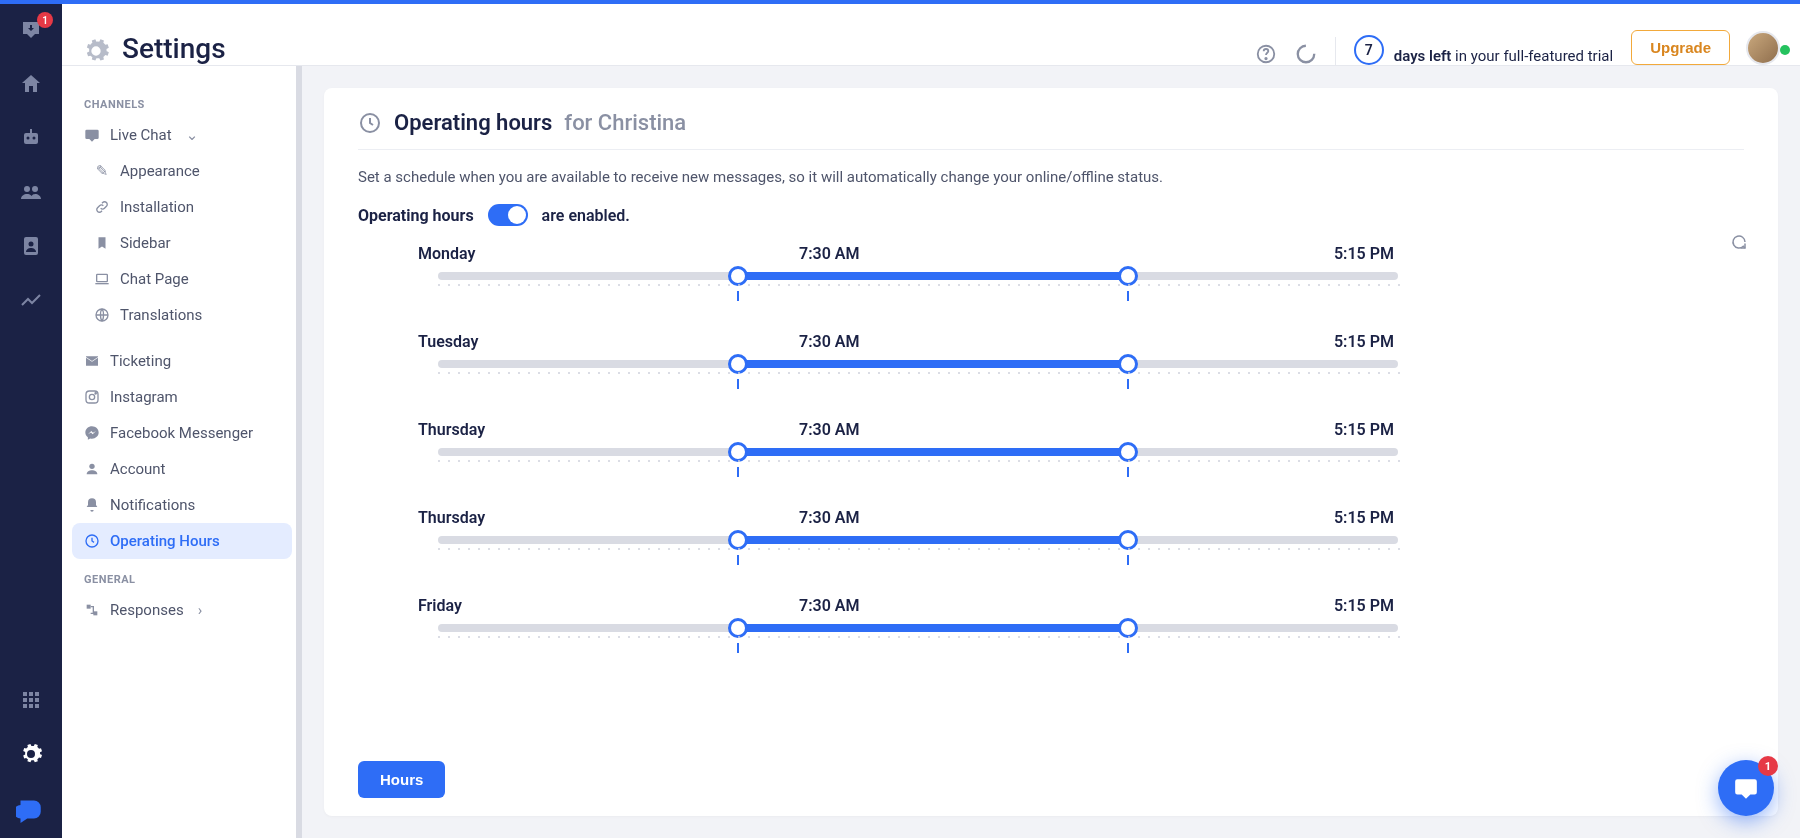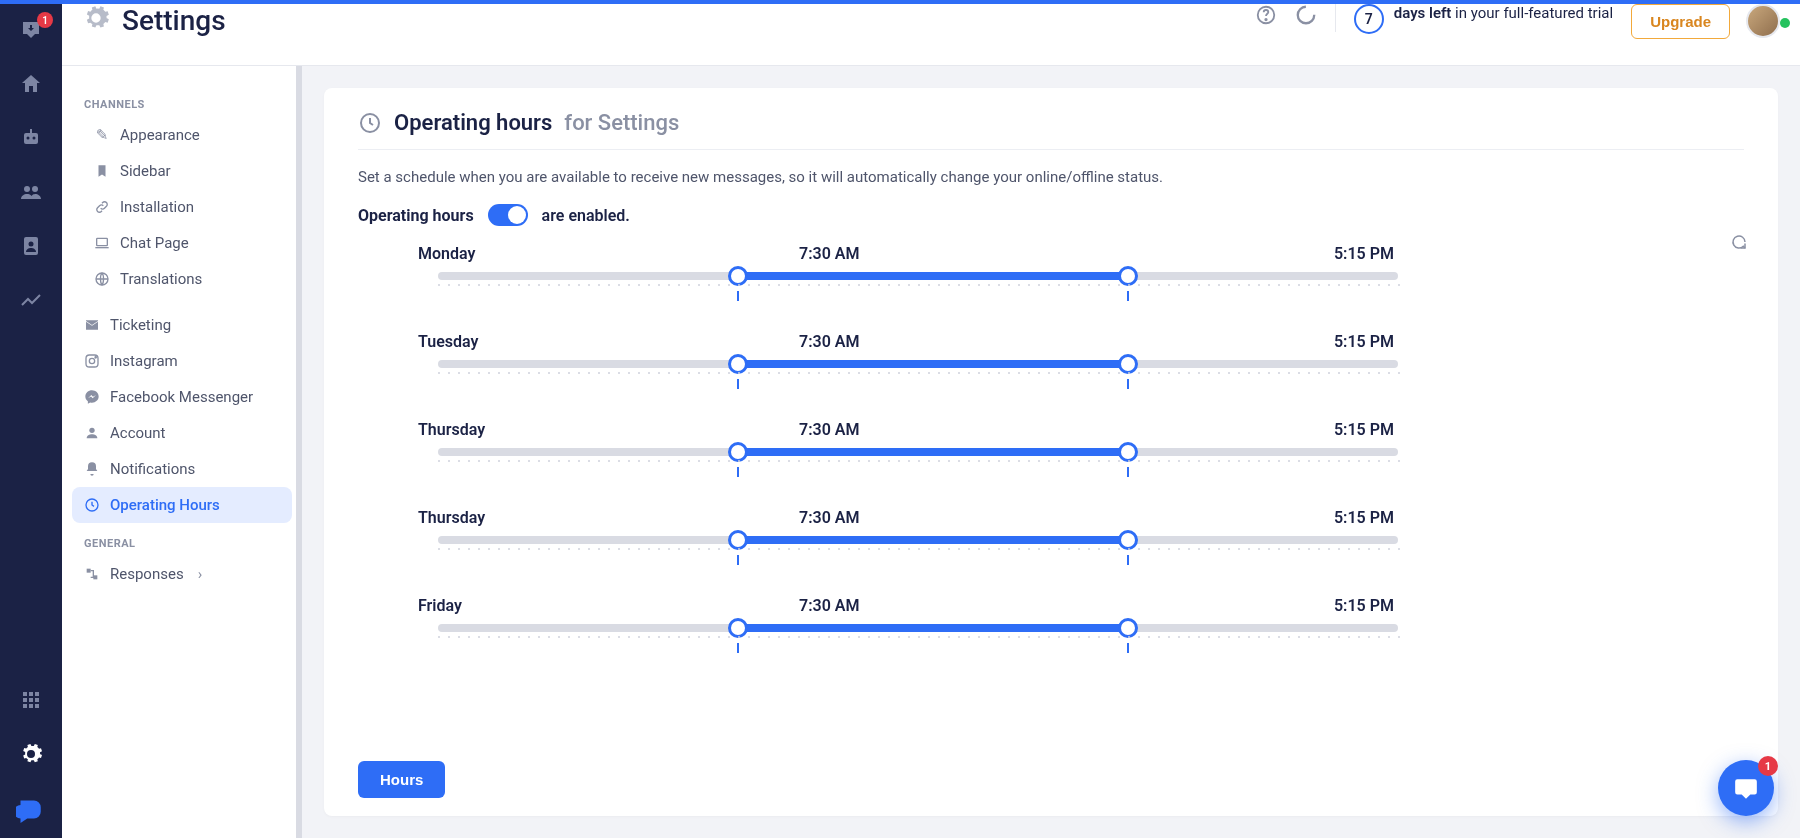--- a/index.html
+++ b/index.html
@@ -24,21 +24,21 @@
     background: #e63946; color: #fff; border-radius: 8px; font-size: 10px;
     display: flex; align-items: center; justify-content: center; font-weight: 600;
   }
   .rail-logo { width: 30px; height: 30px; margin-bottom: 12px; }
 
   
   .main-col { flex: 1; display: flex; flex-direction: column; min-width: 0; background: #fff; }
 
   
   .header {
-    height: 62px; display: flex; align-items: flex-start; padding: 0 20px;
+    height: 62px; display: flex; align-items: flex-end; padding: 0 20px;
     border-bottom: 1px solid #e6e8ee; flex: 0 0 auto; background: #fff;
   }
   .header-gear { width: 28px; height: 28px; color: #b7bcc9; margin-right: 12px; }
   .header-title { font-size: 28px; font-weight: 500; color: #1b2245; }
   .header-spacer { flex: 1; }
   .header-help { width: 22px; height: 22px; color: #8a90a3; margin-right: 18px; cursor: pointer; }
   .header-spinner { width: 22px; height: 22px; margin-right: 18px; }
   .header-divider { width: 1px; height: 28px; background: #e6e8ee; margin-right: 18px; }
   .trial-days-circle {
     width: 30px; height: 30px; border: 2px solid #2e6df6; border-radius: 50%;
@@ -259,40 +259,49 @@
       </div>
     </header>
 
     <div class="body-row">
 
       <aside class="sidebar">
         <div class="sidebar-scroll-edge"></div>
 
         <div class="sb-heading">CHANNELS</div>
 
+        <div class="sb-item">
+          <span class="icon">
+              <svg viewBox="0 0 24 24" fill="currentColor" width="16" height="16">
+                <path d="M20 4H4a2 2 0 00-2 2v10a2 2 0 002 2h4l4 4 4-4h4a2 2 0 002-2V6a2 2 0 00-2-2z"></path>
+              </svg>
+            </span>
+          <span>Live Chat</span>
+          <span class="sb-caret">⌄</span>
+        </div>
         <div class="sb-item sb-sub">
           <span class="icon">✎</span>
           <span>Appearance</span>
         </div>
         <div class="sb-item sb-sub">
           <span class="icon">
-              <svg viewBox="0 0 24 24" fill="currentColor" width="14" height="14">
-                <path d="M6 2h12v20l-6-4-6 4V2z"></path>
-              </svg>
-            </span>
-          <span>Sidebar</span>
-        </div>
-        <div class="sb-item sb-sub">
-          <span class="icon">
               <svg viewBox="0 0 24 24" fill="none" stroke="currentColor" stroke-width="2" width="16" height="16">
                 <path d="M10 14a4 4 0 005.66 0l3-3A4 4 0 1013 5.34l-1 1"></path>
                 <path d="M14 10a4 4 0 00-5.66 0l-3 3A4 4 0 1011 18.66l1-1"></path>
               </svg>
             </span>
           <span>Installation</span>
+        </div>
+        <div class="sb-item sb-sub">
+          <span class="icon">
+              <svg viewBox="0 0 24 24" fill="currentColor" width="14" height="14">
+                <path d="M6 2h12v20l-6-4-6 4V2z"></path>
+              </svg>
+            </span>
+          <span>Sidebar</span>
         </div>
         <div class="sb-item sb-sub">
           <span class="icon">
               <svg viewBox="0 0 24 24" fill="none" stroke="currentColor" stroke-width="2" width="16" height="16">
                 <rect x="4" y="5" width="16" height="11" rx="1"></rect>
                 <path d="M2 19h20"></path>
               </svg>
             </span>
           <span>Chat Page</span>
         </div>
@@ -379,21 +388,21 @@
         <section class="panel">
 
           <div class="panel-title-row">
             <span class="panel-clock-icon">
               <svg viewBox="0 0 24 24" fill="none" stroke="currentColor" stroke-width="2">
                   <circle cx="12" cy="12" r="9"></circle>
                   <path d="M12 7v5l3 2"></path>
                 </svg>
             </span>
             <span class="panel-title">Operating hours</span>
-            <span class="panel-subtitle">for Settings</span>
+            <span class="panel-subtitle">for Christina</span>
           </div>
 
           <p class="panel-desc">Set a schedule when you are available to receive new messages, so it will automatically change your online/offline status.</p>
 
           <div class="enable-row">
             <span class="enable-label">Operating hours</span>
             <div class="toggle">
               <div class="toggle-knob"></div>
             </div>
             <span class="enable-status">are enabled.</span>

